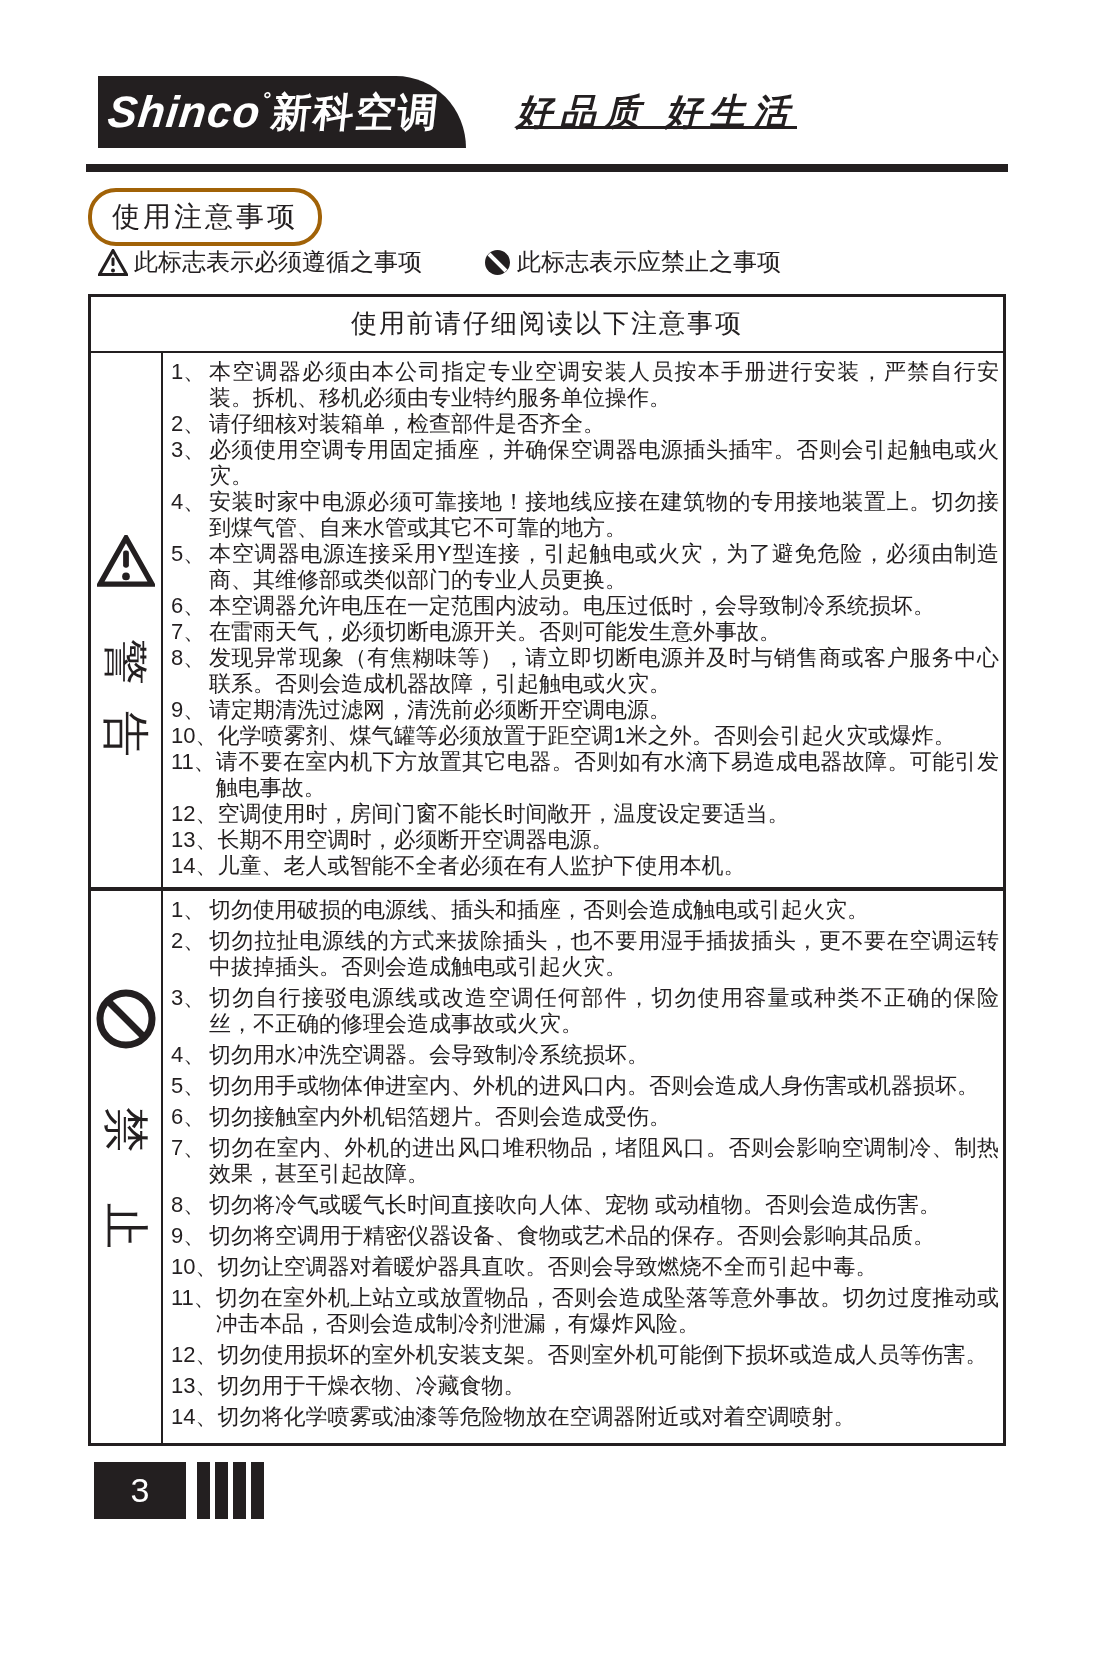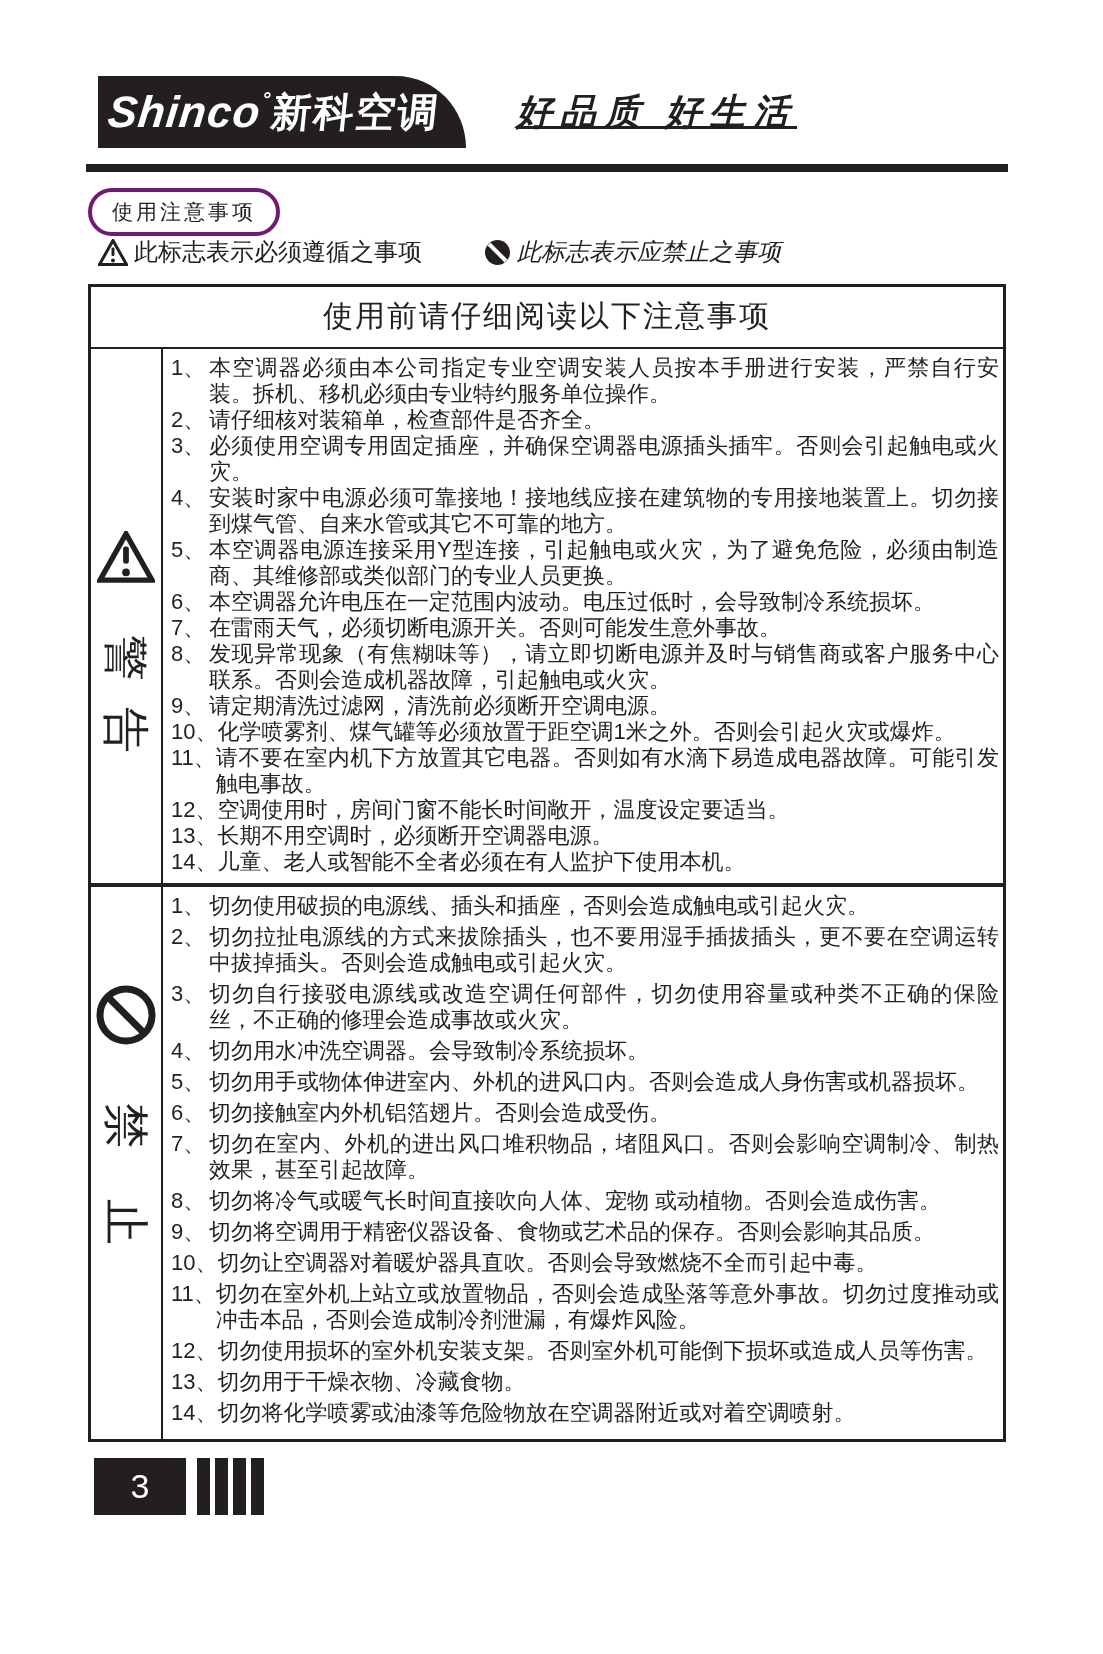--- a/index.html
+++ b/index.html
@@ -34,39 +34,39 @@
     font-family:"Liberation Serif","DejaVu Serif",serif;
     font-weight:bold;font-style:italic;
     font-size:36px;letter-spacing:8px;white-space:nowrap;text-decoration:underline;
   }
   .rule{height:8px;background:#231f20;margin-top:16px;width:922px;}
 
   
   .badge{
     display:inline-block;
     margin-top:16px;margin-left:2px;
-    border:4px solid #701a75;border-radius:28px;
+    border:4px solid #a16207;border-radius:28px;
     padding:6px 20px;
-    font-size:21px;letter-spacing:3px;
+    font-size:28px;letter-spacing:3px;
   }
 
   
   .note{margin-top:10px;width:912px;font-size:25px;line-height:33px;text-align:justify;}
   .legend-row{display:flex;align-items:center;margin-top:0;margin-left:12px;}
   .legend-item{display:flex;align-items:center;font-size:24px;}
-  .legend-item + .legend-item{margin-left:62px;font-style:italic;}
+  .legend-item + .legend-item{margin-left:62px;}
   .legend-icon{display:inline-flex;margin-right:6px;}
 
   
   .ntable{
     margin-top:16px;margin-left:2px;
     width:918px;border:3px solid #231f20;box-sizing:border-box;
   }
   .ntable-title{
-    text-align:center;font-size:30px;letter-spacing:2px;
+    text-align:center;font-size:26px;letter-spacing:2px;
     padding:9px 0 10px 0;border-bottom:2px solid #231f20;
   }
   .nrow{display:flex;}
   .nrow + .nrow{border-top:4px solid #231f20;}
   .icon-cell{
     flex:0 0 72px;border-right:2px solid #231f20;
     display:flex;flex-direction:column;align-items:center;
     box-sizing:border-box;
   }
   .warning-cell{padding-top:182px;}

